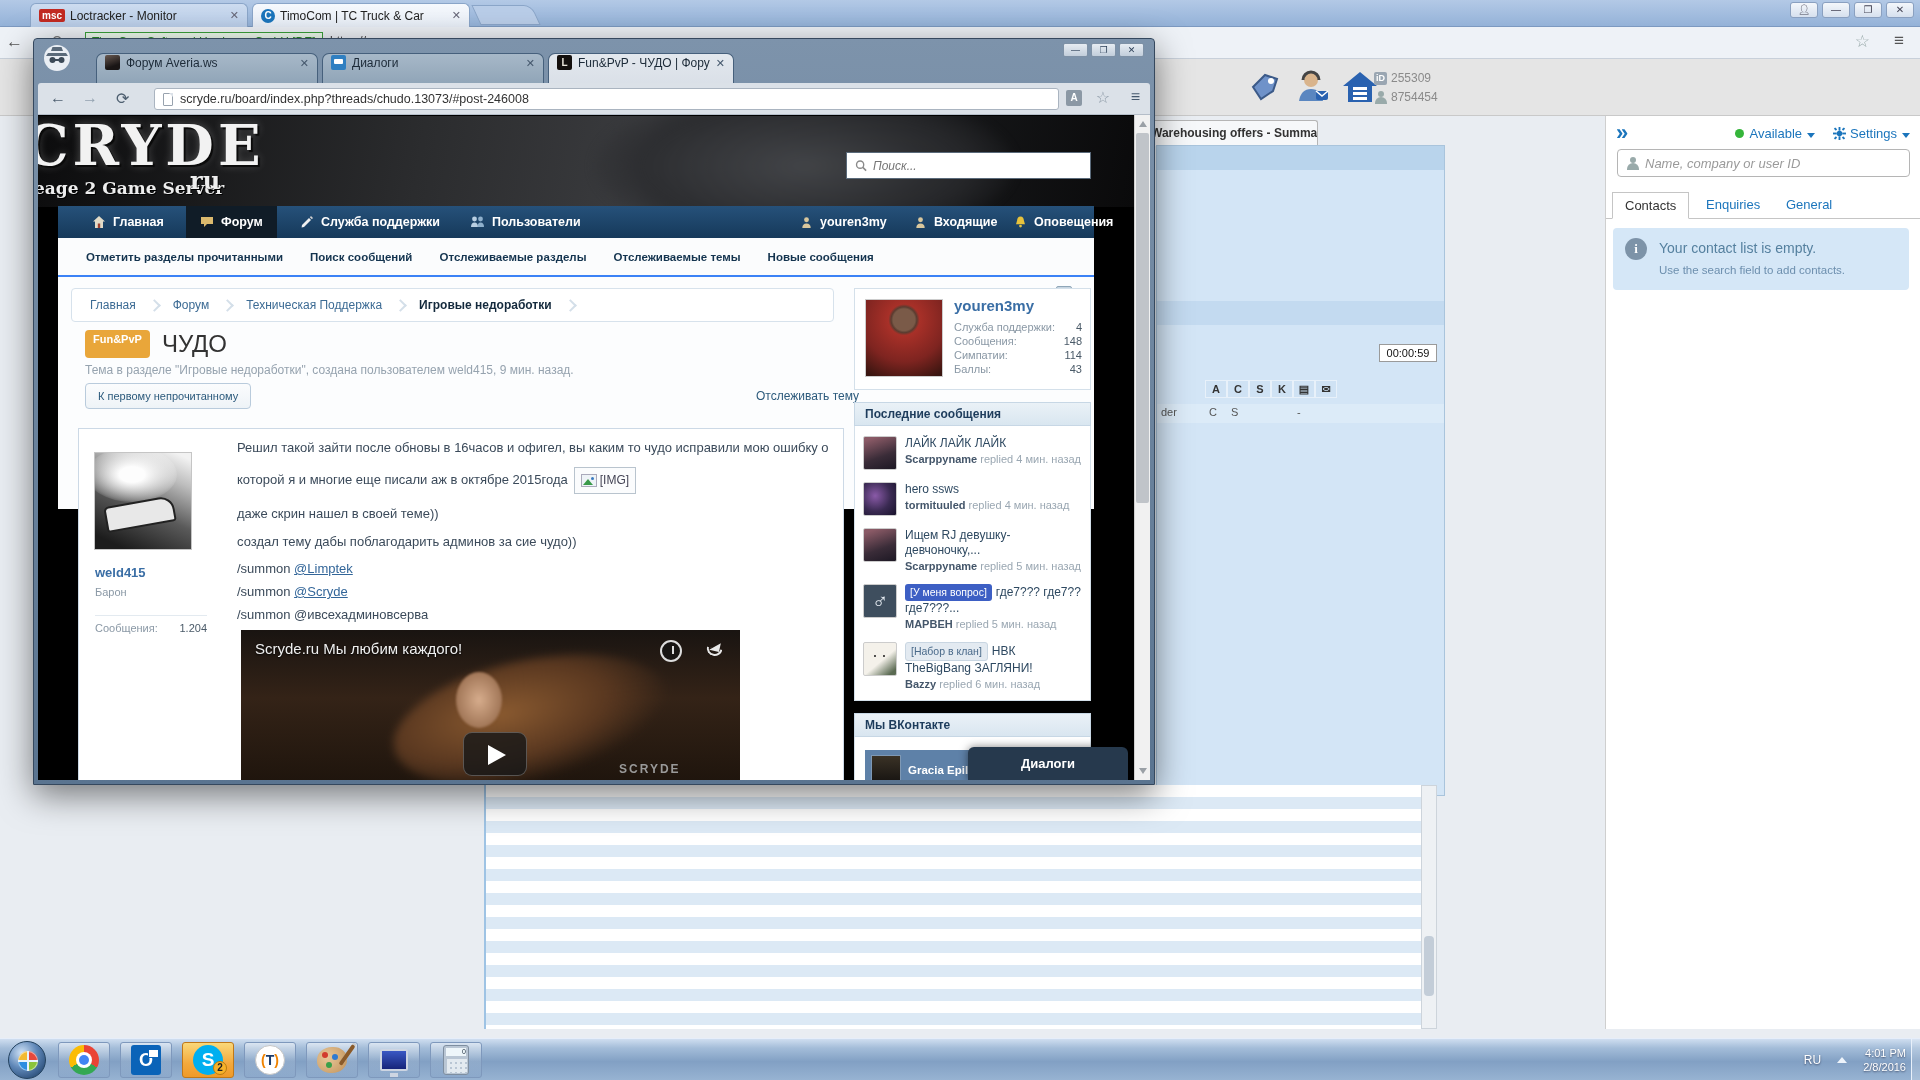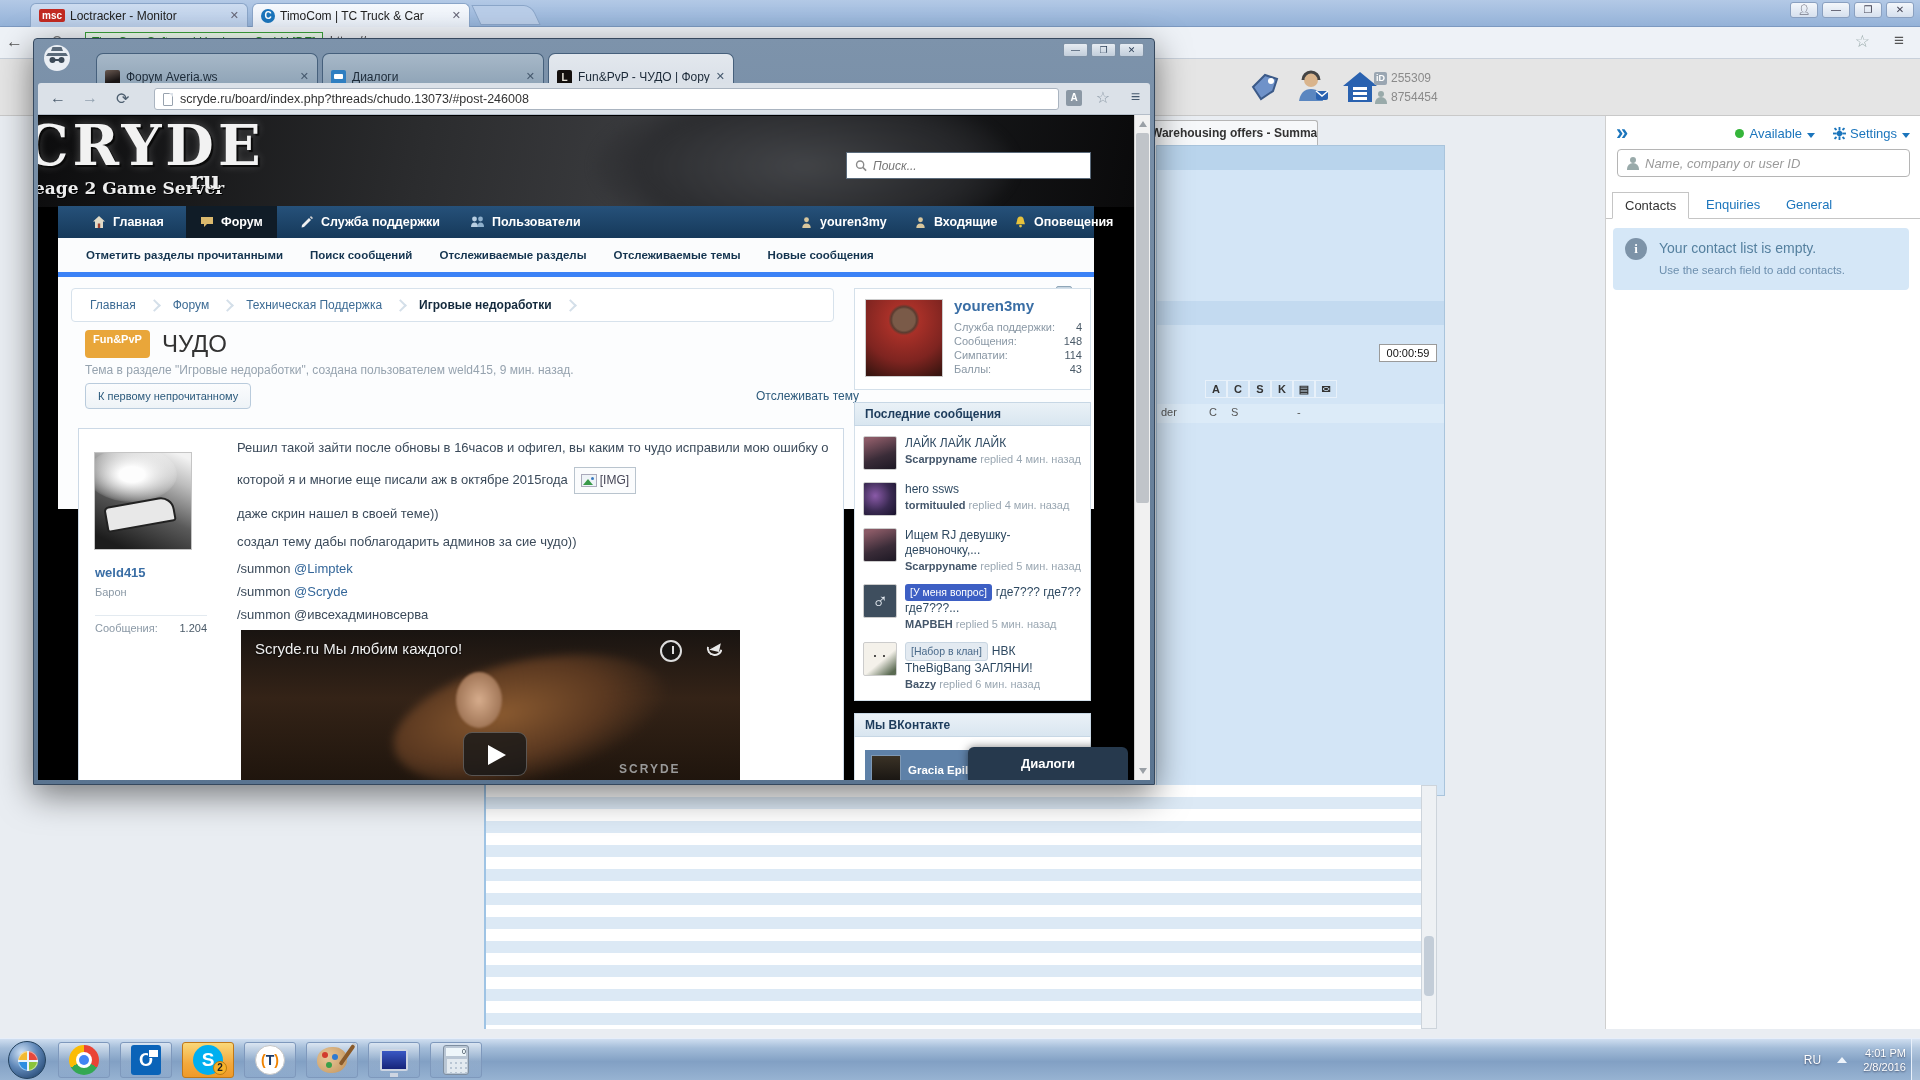--- a/index.html
+++ b/index.html
@@ -94,21 +94,21 @@
 
   
   #inner { position:absolute; left:33px; top:38px; width:1122px; height:747px;
      background:linear-gradient(#7d93ab,#5a7490); border:1px solid #35485e; border-radius:4px 4px 0 0;
      box-shadow:0 10px 34px rgba(0,0,0,.5); }
   .spy { position:absolute; left:8px; top:4px; width:30px; height:30px; }
   .iw-btns { position:absolute; right:10px; top:4px; display:flex; gap:3px; }
   .iw-btn { width:25px; height:14px; background:linear-gradient(#e6ecf2,#c2cedb); border:1px solid #7e91a6;
      border-radius:2px; font-size:9px; color:#2e4158; text-align:center; line-height:12px; }
   .iw-tab { position:absolute; top:14px; height:26px; border-radius:7px 7px 0 0; border:1px solid #46607c;
-     border-bottom:none; display:flex; align-items:flex-start; padding:16px 8px; font-size:12px; color:#1c2a38; }
+     border-bottom:none; display:flex; align-items:flex-end; padding:16px 8px; font-size:12px; color:#1c2a38; }
   .iw-tab .ttl { white-space:nowrap; overflow:hidden; flex:1; }
   .iw-tab .x { margin-left:6px; color:#45586d; font-size:11px; }
   .iw-tab.i1 { left:62px;  width:222px; background:linear-gradient(#a7b8c8,#8ea3b6); }
   .iw-tab.i2 { left:288px; width:222px; background:linear-gradient(#a7b8c8,#8ea3b6); }
   .iw-tab.i3 { left:514px; width:186px; background:linear-gradient(#e3e8ee,#d9dfe7); }
   .fv { width:15px; height:15px; margin-right:6px; flex-shrink:0; border-radius:2px; }
   .fv1 { background:linear-gradient(160deg,#6a5a52,#191515 70%); }
   .fv2 { background:#2f7fc1; position:relative; }
   .fv2::after { content:""; position:absolute; left:3px; top:4px; width:9px; height:5px; background:#fff; border-radius:1px; }
   .fv3 { background:#14100e; color:#e8e4da; font-size:10px; font-weight:bold; text-align:center; line-height:15px; }
@@ -148,21 +148,21 @@
   .f-search { position:absolute; left:808px; top:36px; width:245px; height:27px; background:#fff;
      border:1px solid #5a6a7a; display:flex; align-items:center; padding:0 8px; gap:6px; }
   .f-search input { border:none; outline:none; width:100%; font-size:12px; font-style:italic; color:#555;
      font-family:"Liberation Sans",sans-serif; }
   .f-navbar { position:absolute; left:20px; top:91px; width:1036px; height:32px;
      background:linear-gradient(#26517a,#16395a); }
   .f-nav-item { position:absolute; top:0; height:32px; display:flex; align-items:center; gap:7px;
      color:#fff; font-size:12.5px; font-weight:bold; padding:0 14px; }
   .f-nav-item.active { background:#101c27; }
   .f-subnav { position:absolute; left:20px; top:123px; width:1036px; height:39px; background:#fbfcfd;
-     border-bottom:5px solid #3b82f6; display:flex; align-items:center; gap:27px; padding-left:28px; }
+     border-bottom:2px solid #3b82f6; display:flex; align-items:center; gap:27px; padding-left:28px; }
   .f-subnav .sn { font-size:11.5px; font-weight:bold; color:#14344f; white-space:nowrap; }
   .f-whitesec { position:absolute; left:20px; top:162px; width:1036px; height:232px; background:#fcfdfe; }
   .f-crumbbar { position:absolute; left:13px; top:11px; width:763px; height:34px; background:#fff;
      border:1px solid #d7e2ec; border-radius:4px; display:flex; align-items:center; padding-left:18px; }
   .crumb { font-size:12px; color:#3c6b94; display:flex; align-items:center; }
   .crumb .sep { margin:0 14px; width:9px; height:9px; border-top:2px solid #d4dfe9; border-right:2px solid #d4dfe9;
      transform:rotate(45deg); }
   .crumb.current span.lbl { font-weight:bold; color:#13293c; }
   .gridic { position:absolute; right:22px; top:9px; width:16px; height:14px;
      background:linear-gradient(#c8d6e2,#a9bccd); border:1px solid #8fa6b8; border-radius:2px; }
@@ -189,21 +189,21 @@
   .p-msgrow .v { color:#4a5a68; }
   .p-body { position:absolute; left:158px; top:10px; width:596px; font-size:13px; color:#3b4a5a; }
   .p-line { margin-bottom:11px; line-height:17px; }
   .imgbox { display:inline-flex; align-items:center; gap:3px; border:1px solid #b9c4ce; background:#fbfcfd;
      padding:4px 6px; margin-left:6px; vertical-align:middle; font-size:12px; color:#445; }
   .brkimg { width:16px; height:13px; background:#eef3f7; border:1px solid #aab; position:relative; overflow:hidden; }
   .brkimg::before { content:""; position:absolute; left:1px; bottom:1px; border-left:5px solid transparent;
      border-right:5px solid transparent; border-bottom:6px solid #3a9a4a; }
   .brkimg::after { content:""; position:absolute; right:2px; top:2px; width:3px; height:3px; border-radius:50%; background:#3a7ac0; }
   .s-line { margin-bottom:7px; line-height:16px; }
-  .lnk { color:#336699; }
+  .lnk { color:#336699; text-decoration:underline; }
   .plain { color:#3b4a5a; }
   .video { position:absolute; left:162px; top:201px; width:499px; height:151px; background:#0a0a0a; overflow:hidden; }
   .v-grad { position:absolute; left:0; top:0; width:100%; height:100%;
      background:linear-gradient(180deg,#191411 0%,#342317 45%,#1f150d 100%); }
   .v-hair { position:absolute; left:150px; top:30px; width:280px; height:120px; border-radius:50%;
      background:radial-gradient(ellipse at 40% 40%,#8a5a30 0%,#5a3820 45%,transparent 72%); filter:blur(4px); transform:rotate(-12deg); }
   .v-face { position:absolute; left:215px; top:42px; width:46px; height:56px; border-radius:50%;
      background:radial-gradient(#d6ac8c,#9a6f50 80%); filter:blur(1px); }
   .v-title { position:absolute; left:14px; top:10px; font-size:15px; color:#f0f0f0; text-shadow:0 1px 2px #000; }
   .v-clock { position:absolute; right:58px; top:10px; width:22px; height:22px; border-radius:50%;

